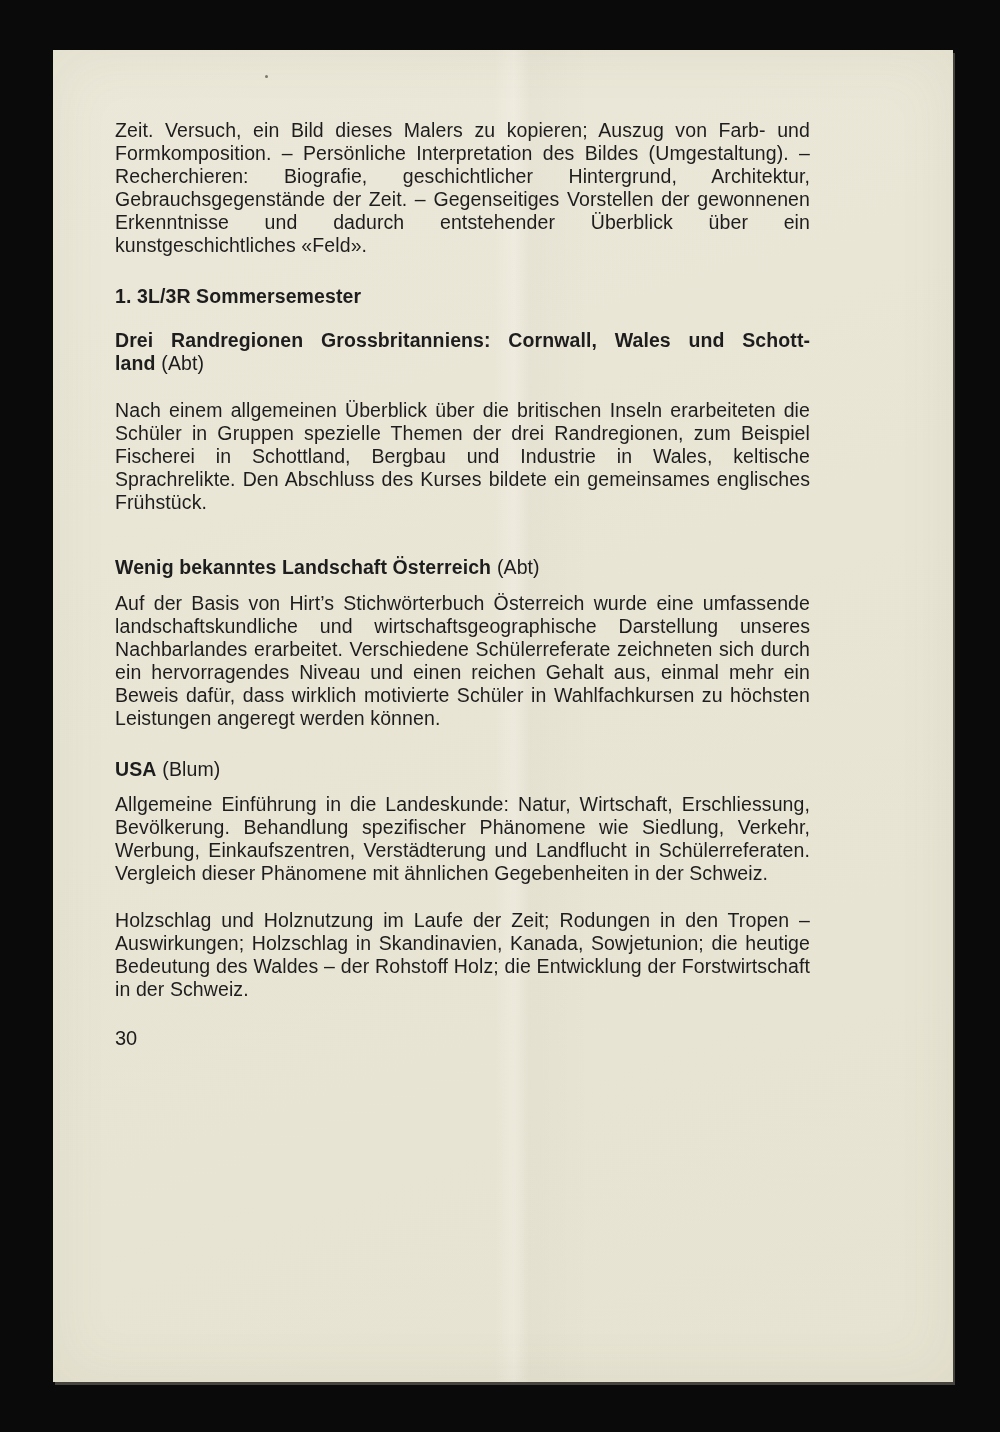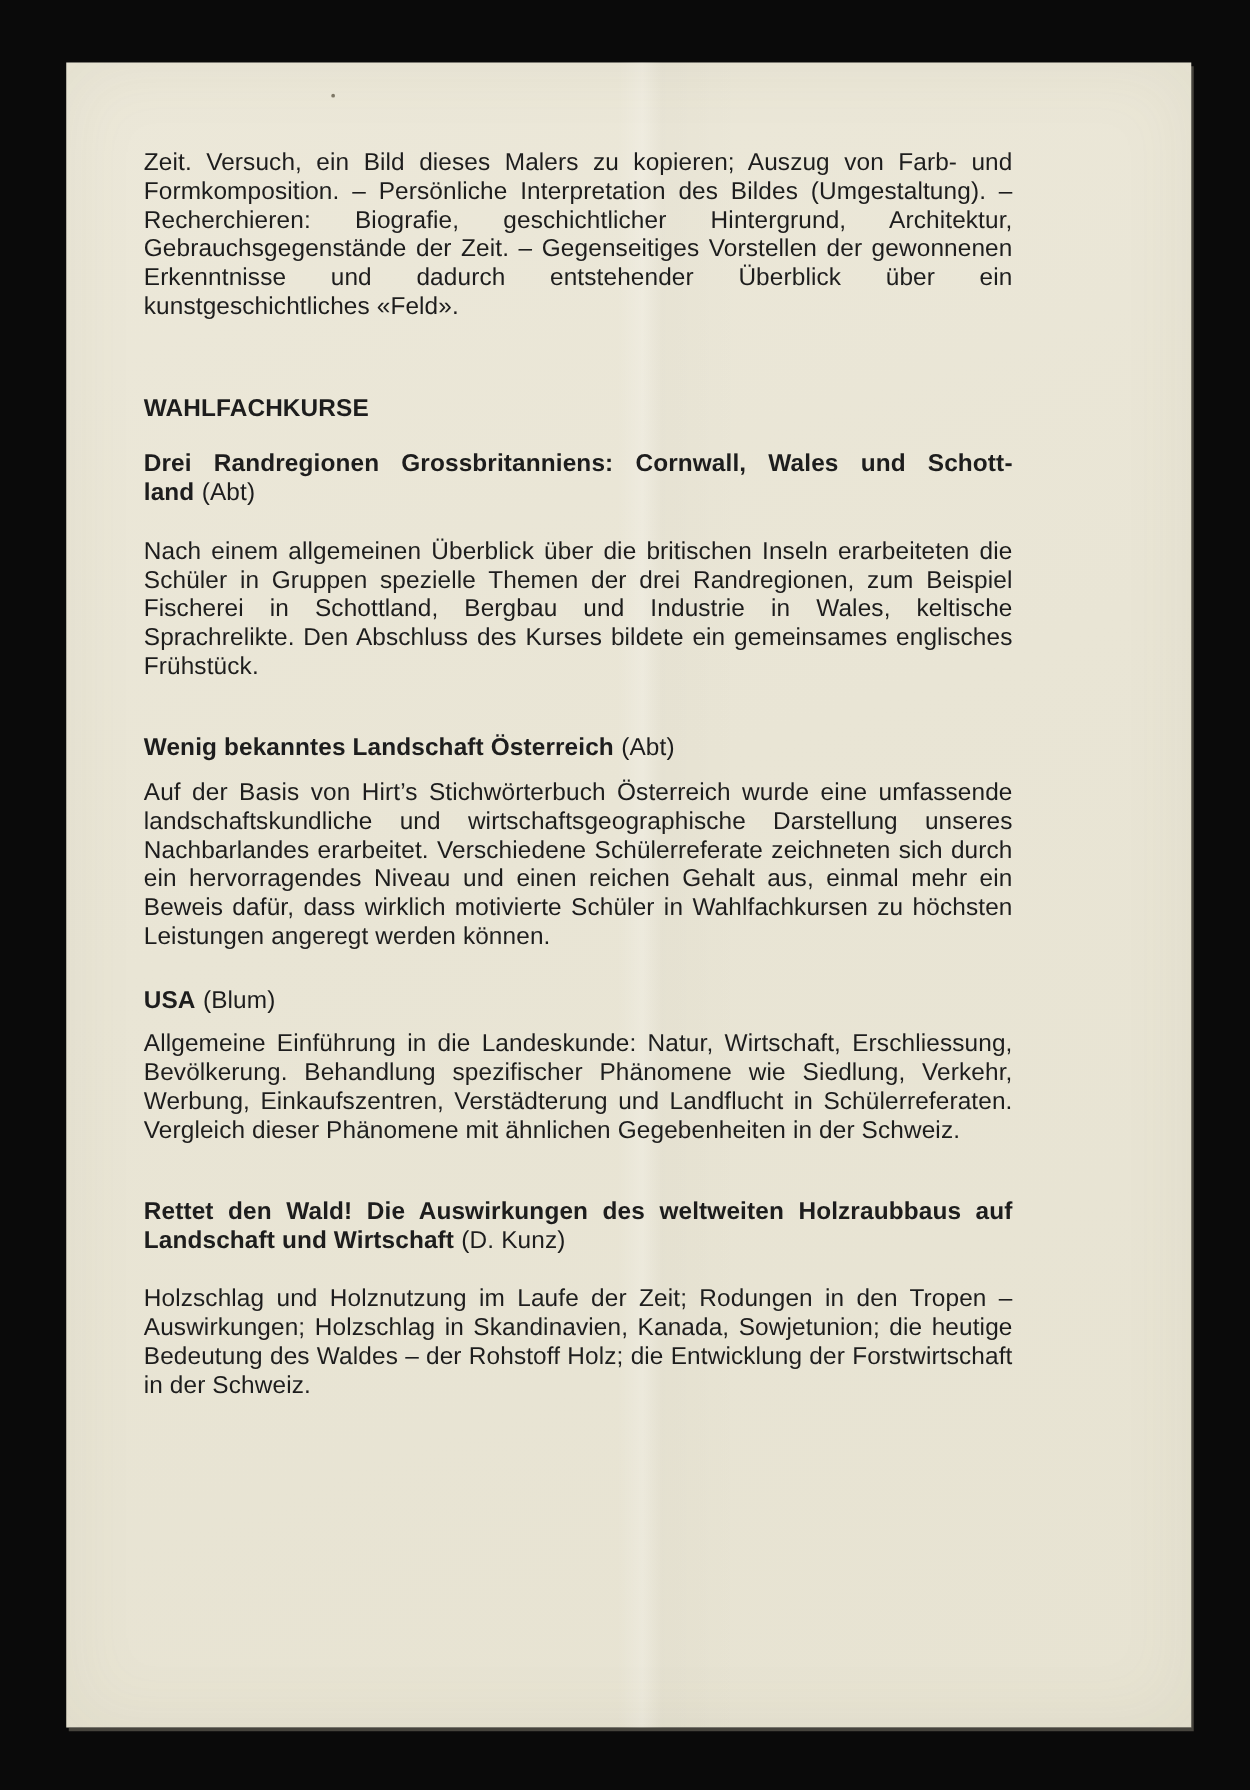--- a/index.html
+++ b/index.html
@@ -75,38 +75,36 @@
 </style>
 </head>
 <body>
 
 <div class="scan-page">
   <span class="speck"></span>
   <div class="content">
 
     <p class="body-text">Zeit. Versuch, ein Bild dieses Malers zu kopieren; Auszug von Farb- und Formkomposition. – Persönliche Interpretation des Bildes (Um­gestaltung). – Recherchieren: Biografie, geschichtlicher Hintergrund, Architektur, Gebrauchsgegenstände der Zeit. – Gegenseitiges Vor­stellen der gewonnenen Erkenntnisse und dadurch entstehender Überblick über ein kunstgeschichtliches «Feld».</p>
 
-    <h2 class="heading mt-sect">WAHLFACHKURSE</h2>
 
+    <h3 class="heading mt-sub">1. 3L/3R Sommersemester</h3>
 
     <h4 class="heading mt-t1">
       <span>Drei Randregionen Grossbritanniens: Cornwall, Wales und Schott­land</span><span class="course-author">(Abt)</span>
     </h4>
     <p class="body-text mt-para">Nach einem allgemeinen Überblick über die britischen Inseln erarbei­teten die Schüler in Gruppen spezielle Themen der drei Randregio­nen, zum Beispiel Fischerei in Schottland, Bergbau und Industrie in Wales, keltische Sprachrelikte. Den Abschluss des Kurses bildete ein gemeinsames englisches Frühstück.</p>
 
     <h4 class="heading mt-course">
       <span>Wenig bekanntes Landschaft Österreich</span><span class="course-author">(Abt)</span>
     </h4>
     <p class="body-text mt-para2">Auf der Basis von Hirt’s Stichwörterbuch Österreich wurde eine um­fassende landschaftskundliche und wirtschaftsgeographische Dar­stellung unseres Nachbarlandes erarbeitet. Verschiedene Schülerre­ferate zeichneten sich durch ein hervorragendes Niveau und einen reichen Gehalt aus, einmal mehr ein Beweis dafür, dass wirklich moti­vierte Schüler in Wahlfachkursen zu höchsten Leistungen angeregt werden können.</p>
 
     <h4 class="heading mt-usa">
       <span>USA</span><span class="course-author">(Blum)</span>
     </h4>
     <p class="body-text mt-para3">Allgemeine Einführung in die Landeskunde: Natur, Wirtschaft, Er­schliessung, Bevölkerung. Behandlung spezifischer Phänomene wie Siedlung, Verkehr, Werbung, Einkaufszentren, Verstädterung und Landflucht in Schülerreferaten. Vergleich dieser Phänomene mit ähn­lichen Gegebenheiten in der Schweiz.</p>
 
-    <h4 class="heading mt-course">
-      <span>Rettet den Wald! Die Auswirkungen des weltweiten Holzraubbaus auf Landschaft und Wirtschaft</span><span class="course-author">(D. Kunz)</span>
-    </h4>
     <p class="body-text mt-para">Holzschlag und Holznutzung im Laufe der Zeit; Rodungen in den Tro­pen – Auswirkungen; Holzschlag in Skandinavien, Kanada, Sowjet­union; die heutige Bedeutung des Waldes – der Rohstoff Holz; die Entwicklung der Forstwirtschaft in der Schweiz.</p>
 
+    <div class="page-number mt-num">30</div>
 
   </div>
 </div>
 
 </body></html>

